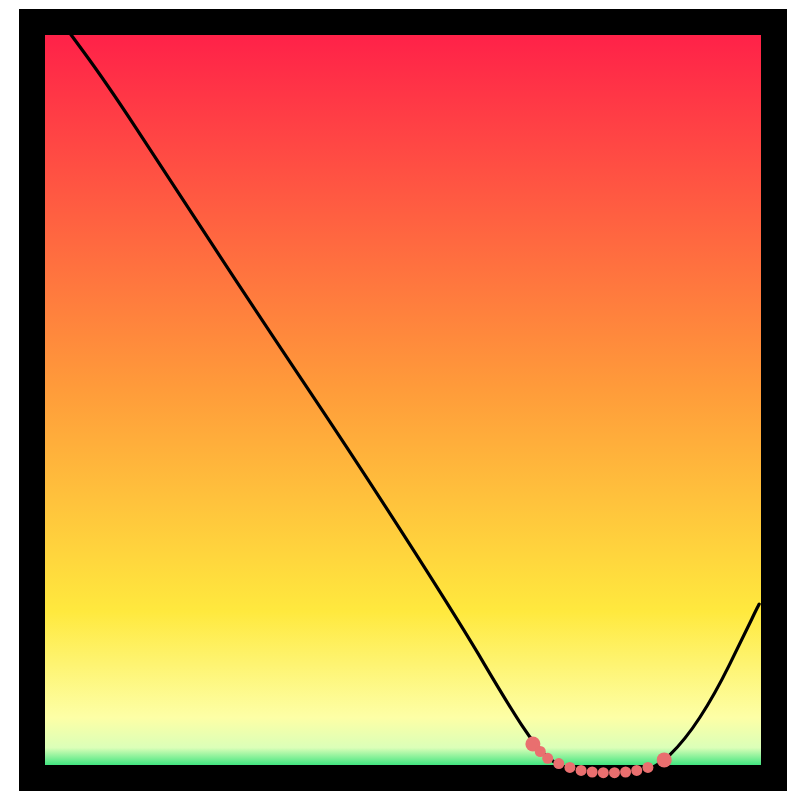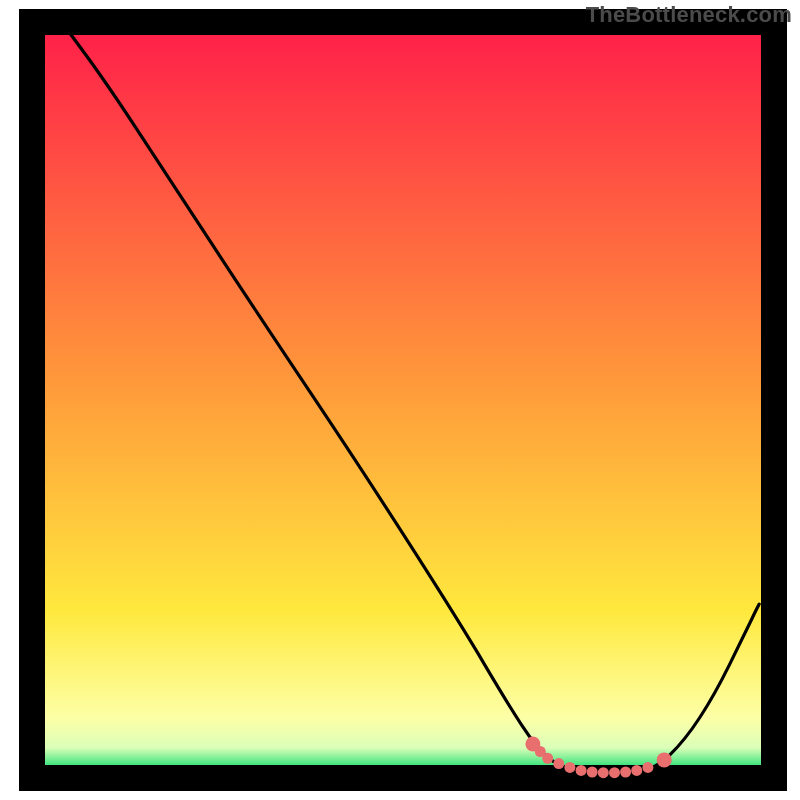--- a/index.html
+++ b/index.html
@@ -33,21 +33,20 @@
     width: 800px;
     height: 800px;
     z-index: 1;
   }
 </style>
 </head>
 <body>
 
 <div class="frame">
 
-  <div class="watermark">TheBottleneck.com</div>
 
   <svg class="plot" viewBox="0 0 800 800" preserveAspectRatio="none">
     <defs>
       <linearGradient id="bg-grad" x1="0" y1="0" x2="0" y2="1">
           <stop offset="0%" stop-color="#ff1d49"></stop>
           <stop offset="48%" stop-color="#ff9a3a"></stop>
           <stop offset="78%" stop-color="#ffe93e"></stop>
           <stop offset="92%" stop-color="#fdffa6"></stop>
           <stop offset="96%" stop-color="#dbffb8"></stop>
           <stop offset="98.5%" stop-color="#32e27a"></stop>

